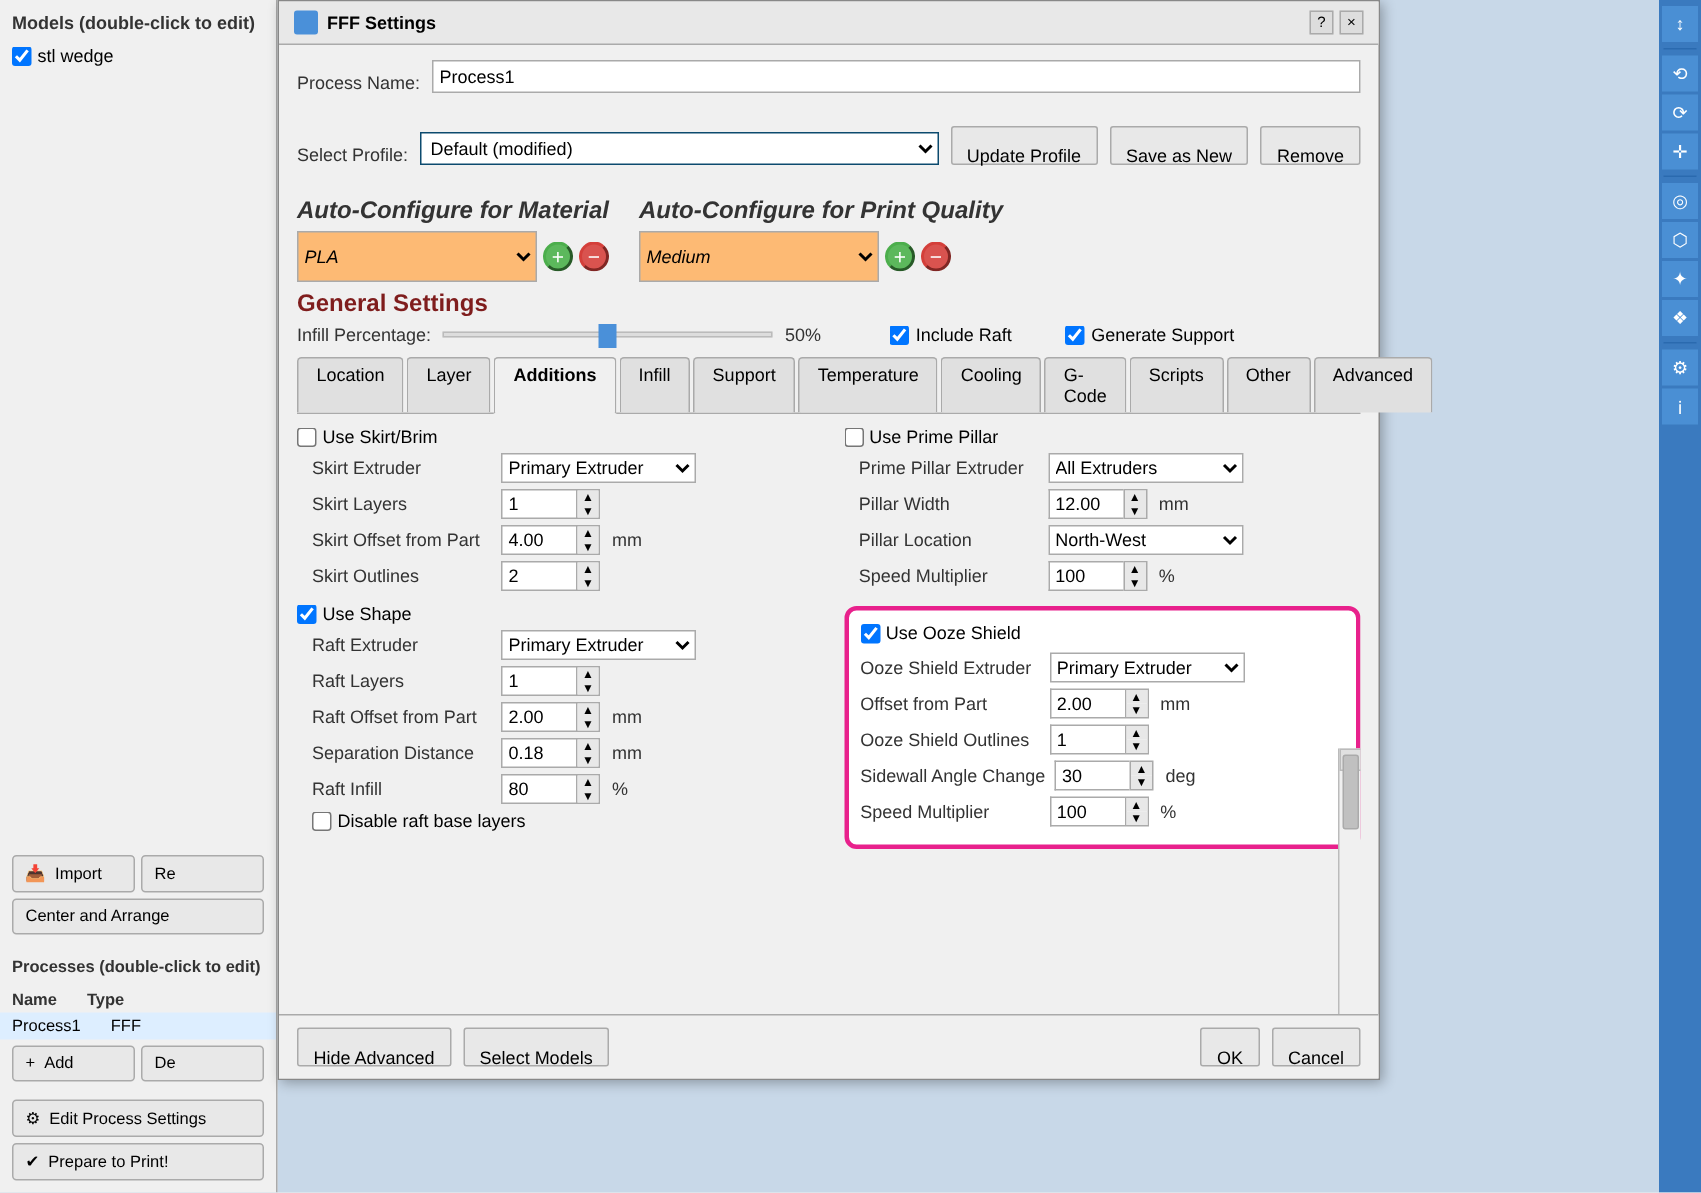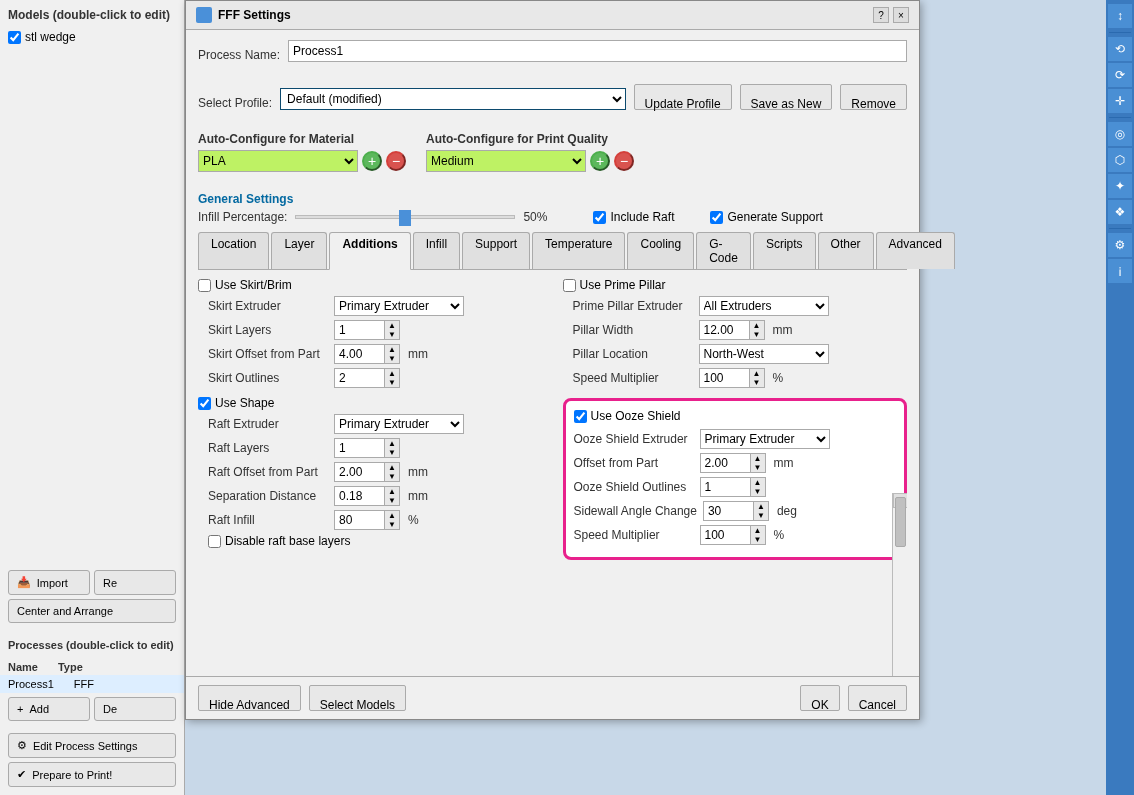--- a/index.html
+++ b/index.html
@@ -225,36 +225,37 @@
       cursor: pointer;
     }
 
     .auto-configure-group {
       display: flex;
       flex-direction: column;
       gap: 4px;
     }
 
     .auto-configure-label {
-      font-size: 12px;
+      font-size: 16px;
       color: #333;
       font-weight: bold;
+      font-style: italic;
     }
 
     .auto-configure-inputs {
       display: flex;
       align-items: center;
       gap: 4px;
     }
 
     .general-settings-label {
-      font-size: 12px;
+      font-size: 16px;
       font-weight: bold;
-      color: #0369a1;
-      margin: 20px 0 4px 0;
+      color: #7f1d1d;
+      margin: 6px 0 4px 0;
     }
 
     .infill-row {
       display: flex;
       align-items: center;
       gap: 8px;
       margin-bottom: 8px;
     }
 
     .slider-container {
@@ -410,25 +411,26 @@
       right: 0;
     }
 
     .dialog-bottom-right {
       margin-left: auto;
       display: flex;
       gap: 8px;
     }
 
     .large-select {
-      height: 22px;
-      border: 1px solid #aaa;
-      font-size: 12px;
-      background: #bef264;
+      height: 34px;
+      border: 1px solid #aaa;
+      font-size: 12px;
+      background: #fdba74;
       min-width: 160px;
+      font-style: italic;
     }
 
     
     .right-tools {
       position: absolute;
       right: 0;
       top: 0;
       width: 28px;
       height: 795px;
       background: #3a7abf;

